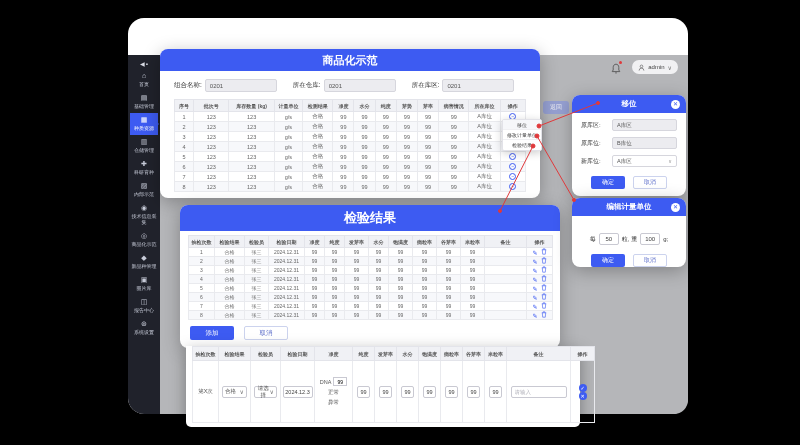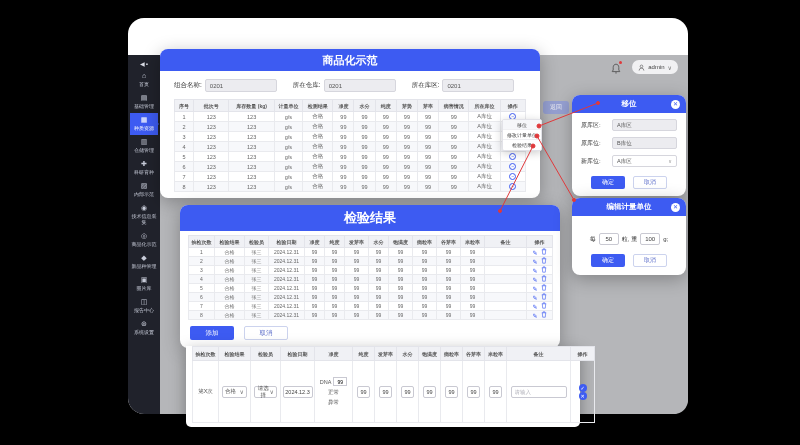--- a/index.html
+++ b/index.html
@@ -62,21 +62,21 @@
   #move-modal .m-title{height:18px;font-size:7.5px}
   .mv-row{display:flex;align-items:center;gap:4px;margin:6px 9px 0}
   .mv-label{font-size:6px;color:#333;width:27px;white-space:nowrap}
   .mv-input{flex:1;height:12px;background:#ececf0;border:1px solid #d6d6dd;border-radius:2px;font-size:5.5px;color:#555;display:flex;align-items:center;padding:0 4px}
   .mv-select{background:#fff;justify-content:space-between}
   .mv-select .car{font-size:5px;color:#999}
   .m-btns{display:flex;justify-content:center;gap:8px;margin-top:9px}
   .btn-p{width:34px;height:13px;background:#3d5bf2;color:#fff;font-size:6px;border-radius:2px;display:flex;align-items:center;justify-content:center}
   .btn-o{width:34px;height:13px;background:#fff;color:#5a6cc9;font-size:6px;border:1px solid #ccd3ee;border-radius:2px;display:flex;align-items:center;justify-content:center}
 
-  #unit-modal{left:572px;top:198px;width:114px;z-index:5;padding-bottom:8px}
+  #unit-modal{left:572px;top:198px;width:114px;z-index:5;}
   #unit-modal .m-title{height:18px;font-size:7.5px}
   .unit-row{display:flex;align-items:center;justify-content:center;gap:3px;margin:17px 6px 7px;font-size:6px;color:#333}
   .unit-input{width:20px;height:12px;border:1px solid #c9c9d2;border-radius:2px;font-size:6px;text-align:center;color:#444}
 
   #insp-modal{left:180px;top:205px;width:380px;z-index:4;padding-bottom:8px}
   #insp-modal .m-title{height:26px;font-size:13px}
   .insp-btns{display:flex;gap:10px;margin:6px 10px 0}
   .btn-add{width:44px;height:14px;background:#3d5bf2;color:#fff;font-size:6.5px;border-radius:2px;display:flex;align-items:center;justify-content:center}
   .btn-cxl{width:44px;height:14px;background:#fff;color:#5a6cc9;font-size:6.5px;border:1px solid #ccd3ee;border-radius:2px;display:flex;align-items:center;justify-content:center}
 

